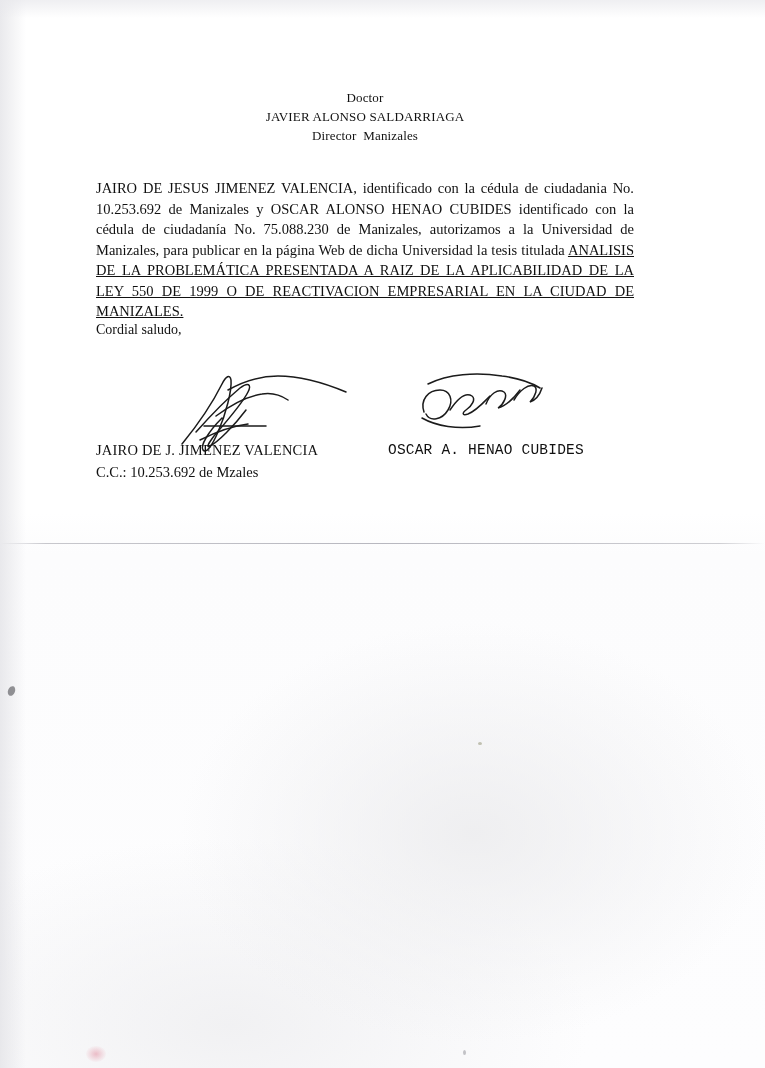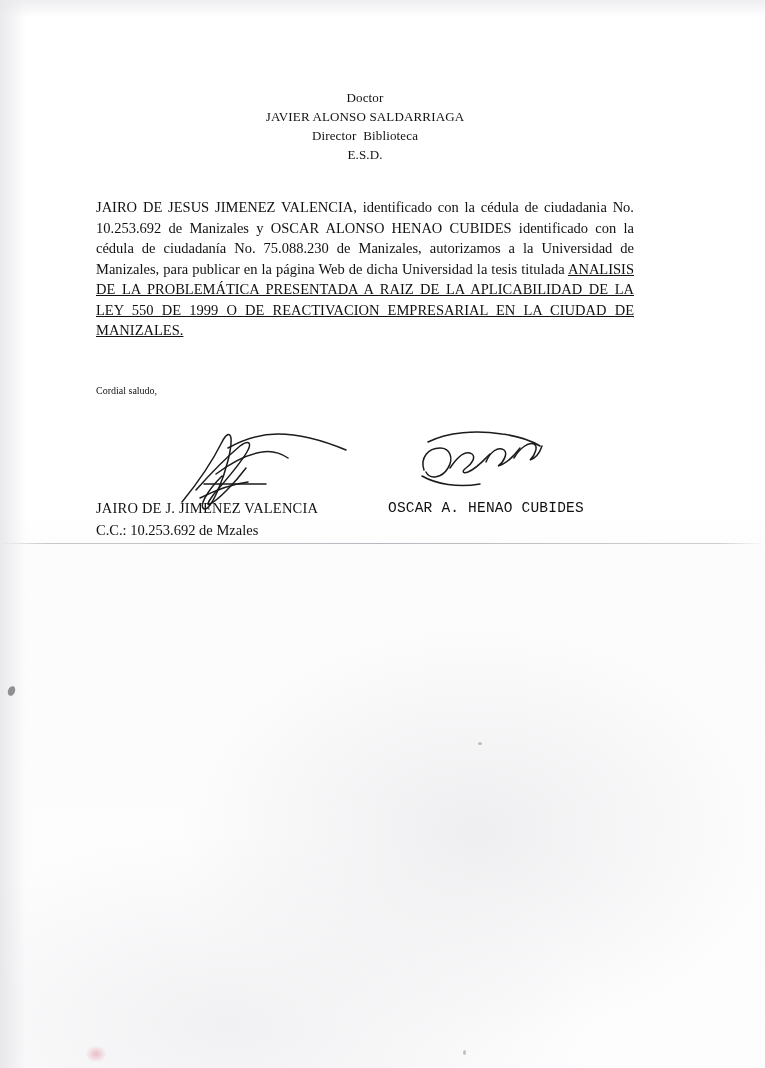--- a/index.html
+++ b/index.html
@@ -78,22 +78,21 @@
     font-size: 14.5px;
     line-height: 20.5px;
     text-align: justify;
     text-justify: inter-word;
   }
   .body-block .u {
     text-decoration: underline;
   }
 
   .salute {
-    margin-top: 44px;
-    font-size: 10px;
+    font-size: 14px;
   }
 
   .sign-area {
     position: relative;
     margin-top: 44px;
     height: 66px;
   }
 
   .sign-cols {
     position: absolute;
@@ -137,22 +136,21 @@
 <div class="speck s1"></div>
 <div class="speck s2"></div>
 <div class="speck s3"></div>
 <div class="smudge-pink"></div>
 
 <div class="content">
 
   <div class="addressee">
     <div>Doctor</div>
     <div>JAVIER ALONSO SALDARRIAGA</div>
-    <div>Director  Biblioteca</div>
-    <div>E.S.D.</div>
+    <div>Director  Manizales</div>
   </div>
 
   <div class="body-block"><span>JAIRO DE JESUS JIMENEZ VALENCIA, identificado con la cédula de ciudadania No. 10.253.692 de Manizales y OSCAR ALONSO HENAO CUBIDES identificado con la cédula de ciudadanía No. 75.088.230 de Manizales, autorizamos a la Universidad de Manizales, para publicar en la página Web de dicha Universidad la tesis titulada </span><span class="u">ANALISIS DE LA PROBLEMÁTICA PRESENTADA A RAIZ DE LA APLICABILIDAD DE LA LEY 550 DE 1999 O DE REACTIVACION EMPRESARIAL EN LA CIUDAD DE MANIZALES.</span></div>
 
   <div class="salute">Cordial saludo,</div>
 
   <div class="sign-area">
 
     <svg class="signature sig-left" width="190" height="86" viewBox="0 0 190 86">
       <g fill="none" stroke="#1b1b1b" stroke-width="1.5" stroke-linecap="round">

